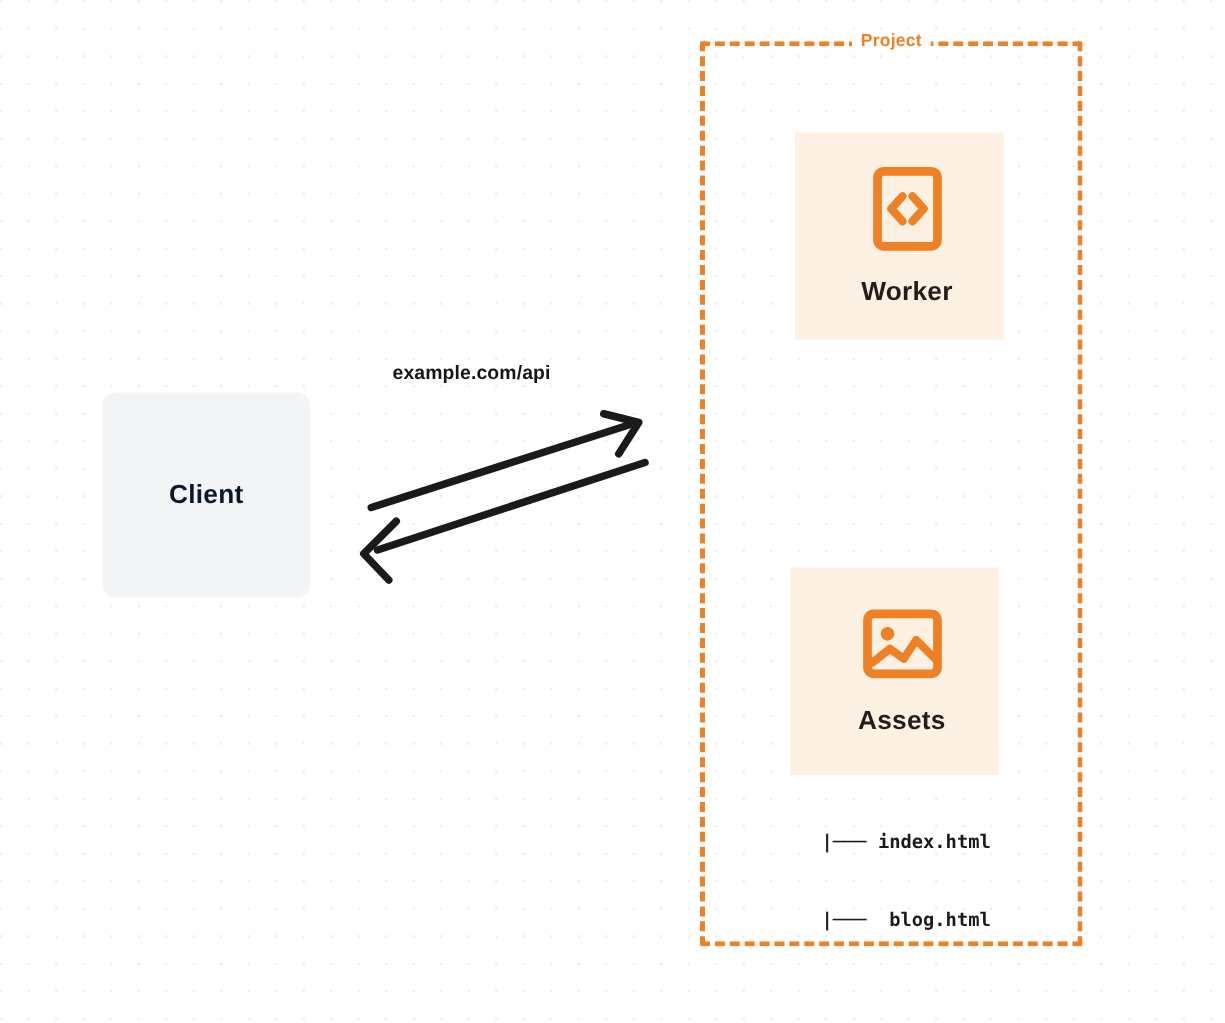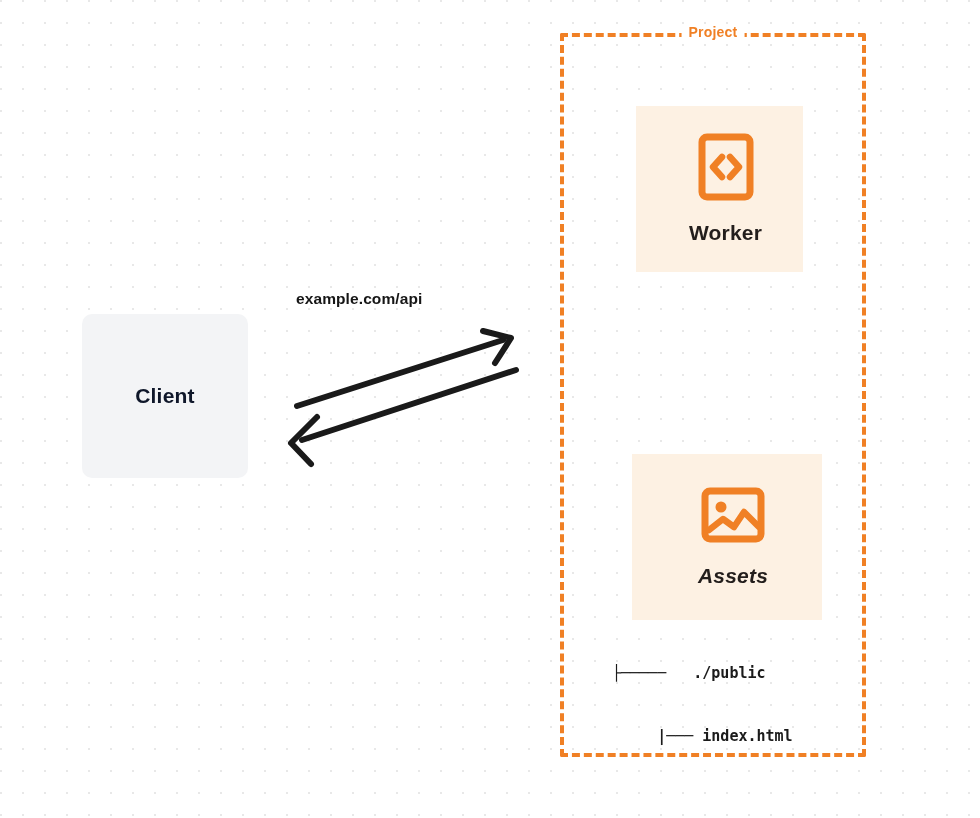--- a/index.html
+++ b/index.html
@@ -41,21 +41,21 @@
   #client-node .node-label {
     font-size: 21px;
     font-weight: bold;
     color: #0f172a;
     letter-spacing: 0.2px;
   }
 
   
   #request-label {
     position: absolute;
-    left: 296px;
+    left: 314px;
     top: 290px;
     font-size: 15.5px;
     font-weight: bold;
     color: #161616;
     letter-spacing: 0.1px;
     white-space: nowrap;
   }
 
   
   #arrows-layer {
@@ -106,23 +106,22 @@
   }
   #worker-card {
     left: 72px;
     top: 69px;
     width: 167px;
     height: 166px;
   }
   #assets-card {
     left: 68px;
     top: 417px;
-    width: 190px;
+    width: 167px;
     height: 166px;
-    font-style: italic;
   }
   .service-card .card-icon {
     display: block;
     margin-bottom: 16px;
   }
   .service-card .card-label {
     font-size: 21px;
     font-weight: bold;
     color: #231e1c;
     letter-spacing: 0.2px;
@@ -188,19 +187,19 @@
         <svg width="64" height="58" viewBox="0 0 64 58" xmlns="http://www.w3.org/2000/svg">
           <rect x="4" y="5" width="56" height="48" rx="5" ry="5" fill="none" stroke="#f08025" stroke-width="7"></rect>
           <circle cx="20" cy="21" r="5.5" fill="#f08025"></circle>
           <polyline points="8,44 22,33 33,41 43,26 58,41" fill="none" stroke="#f08025" stroke-width="6.5" stroke-linecap="round" stroke-linejoin="round"></polyline>
         </svg>
       </span>
       <span class="card-label">Assets</span>
     </div>
 
     <div id="file-tree">
-      <span class="tree-row">├─────   ./public</span>
       <span class="tree-row">     |─── index.html</span>
+      <span class="tree-row">     |───  blog.html</span>
       
     </div>
 
   </div>
 </div>
 
 </body></html>

